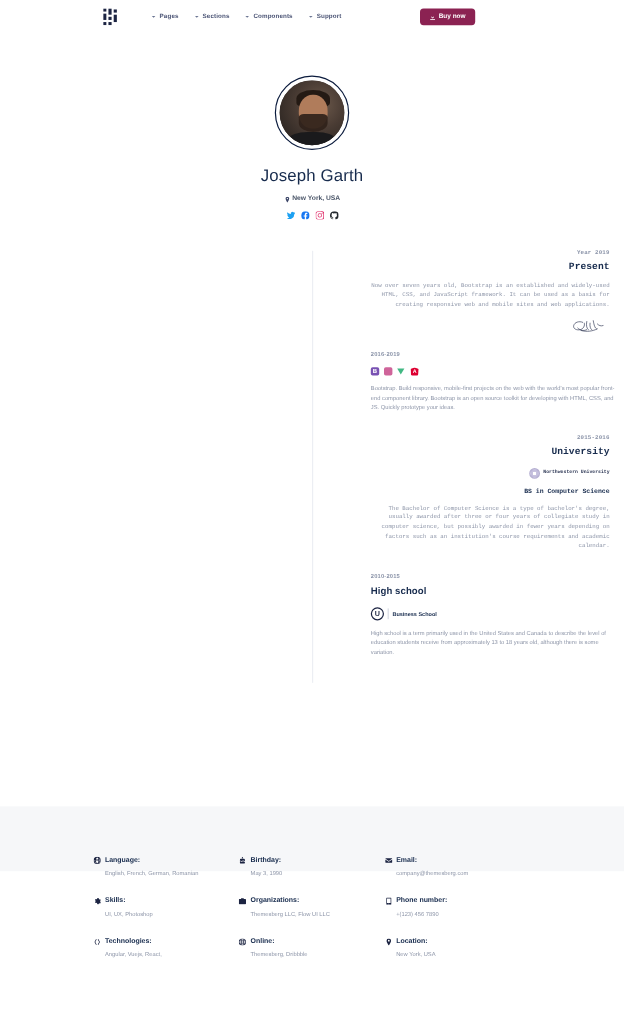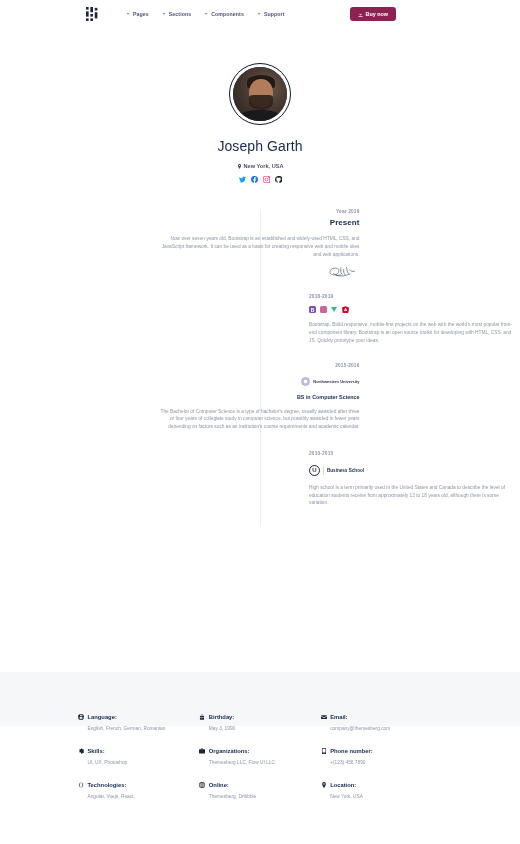--- a/index.html
+++ b/index.html
@@ -66,21 +66,21 @@
   .socials { display: flex; justify-content: center; gap: 5px; margin-top: 7px; }
   .socials svg { width: 7px; height: 7px; cursor: pointer; }
 
   
   .timeline { position: relative; margin-top: 26px; padding-bottom: 20px; }
   .tl-line {
     position: absolute; left: 260px; top: 0; bottom: 0;
     width: 1px; background: #eceef3;
   }
   .tl-row { display: flex; position: relative; }
-  .tl-row.left  { justify-content: center; }
+  .tl-row.left  { justify-content: flex-end; font-family: Liberation Mono, monospace; }
   .tl-row.right { justify-content: flex-end; }
   .tl-card { width: 223px; padding: 0 8px; }
   .tl-row.left .tl-card  { text-align: right; padding-right: 12px; }
   .tl-row.right .tl-card { text-align: left;  padding-left: 12px; }
   .tl-date {
     font-size: 4.8px; color: #8a93a8; font-weight: 600; letter-spacing: .15px;
   }
   .tl-title {
     font-size: 8px; color: #172b4d; font-weight: 700; margin-top: 4px;
     letter-spacing: .05px;
@@ -247,32 +247,34 @@
           <span class="ti ti-vue"></span>
           <span class="ti ti-angular"></span>
         </div>
         <div class="tl-body">Bootstrap. Build responsive, mobile-first projects on the web with the world's most popular front-end component library. Bootstrap is an open source toolkit for developing with HTML, CSS, and JS. Quickly prototype your ideas.</div>
       </div>
     </div>
 
     <div class="tl-row left" style="margin-top:18px;">
       <div class="tl-card">
         <div class="tl-date">2015-2016</div>
+        <div class="tl-title">University</div>
         <div class="univ-logo">
           <span class="univ-mark"></span>
           <span class="univ-name">Northwestern University</span>
         </div>
         <div class="tl-sub">BS in Computer Science</div>
         <div class="tl-body">The Bachelor of Computer Science is a type of bachelor's degree, usually awarded after three or four years of collegiate study in computer science, but possibly awarded in fewer years depending on factors such as an institution's course requirements and academic calendar.</div>
       </div>
     </div>
 
     <div class="tl-row right" style="margin-top:20px;">
       <div class="tl-card">
         <div class="tl-date">2010-2015</div>
+        <div class="tl-title">High school</div>
         <div class="biz-logo">
           <span class="biz-mark"></span>
           <span class="biz-bar"></span>
           <span class="biz-name">Business School</span>
         </div>
         <div class="tl-body">High school is a term primarily used in the United States and Canada to describe the level of education students receive from approximately 13 to 18 years old, although there is some variation.</div>
       </div>
     </div>
   </div>
 

